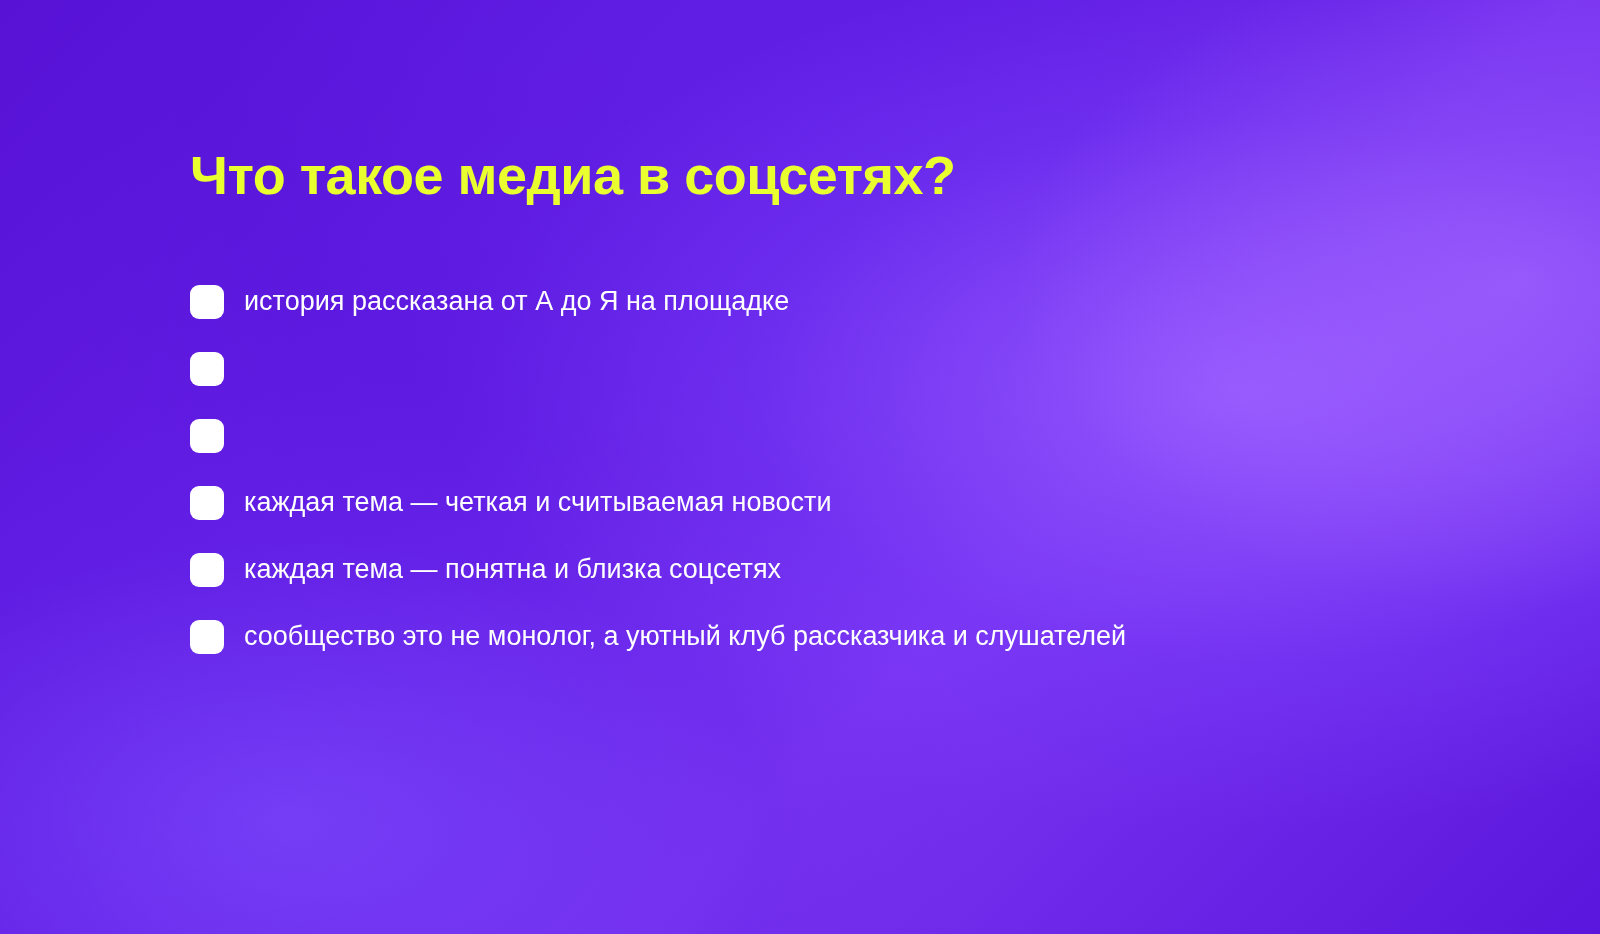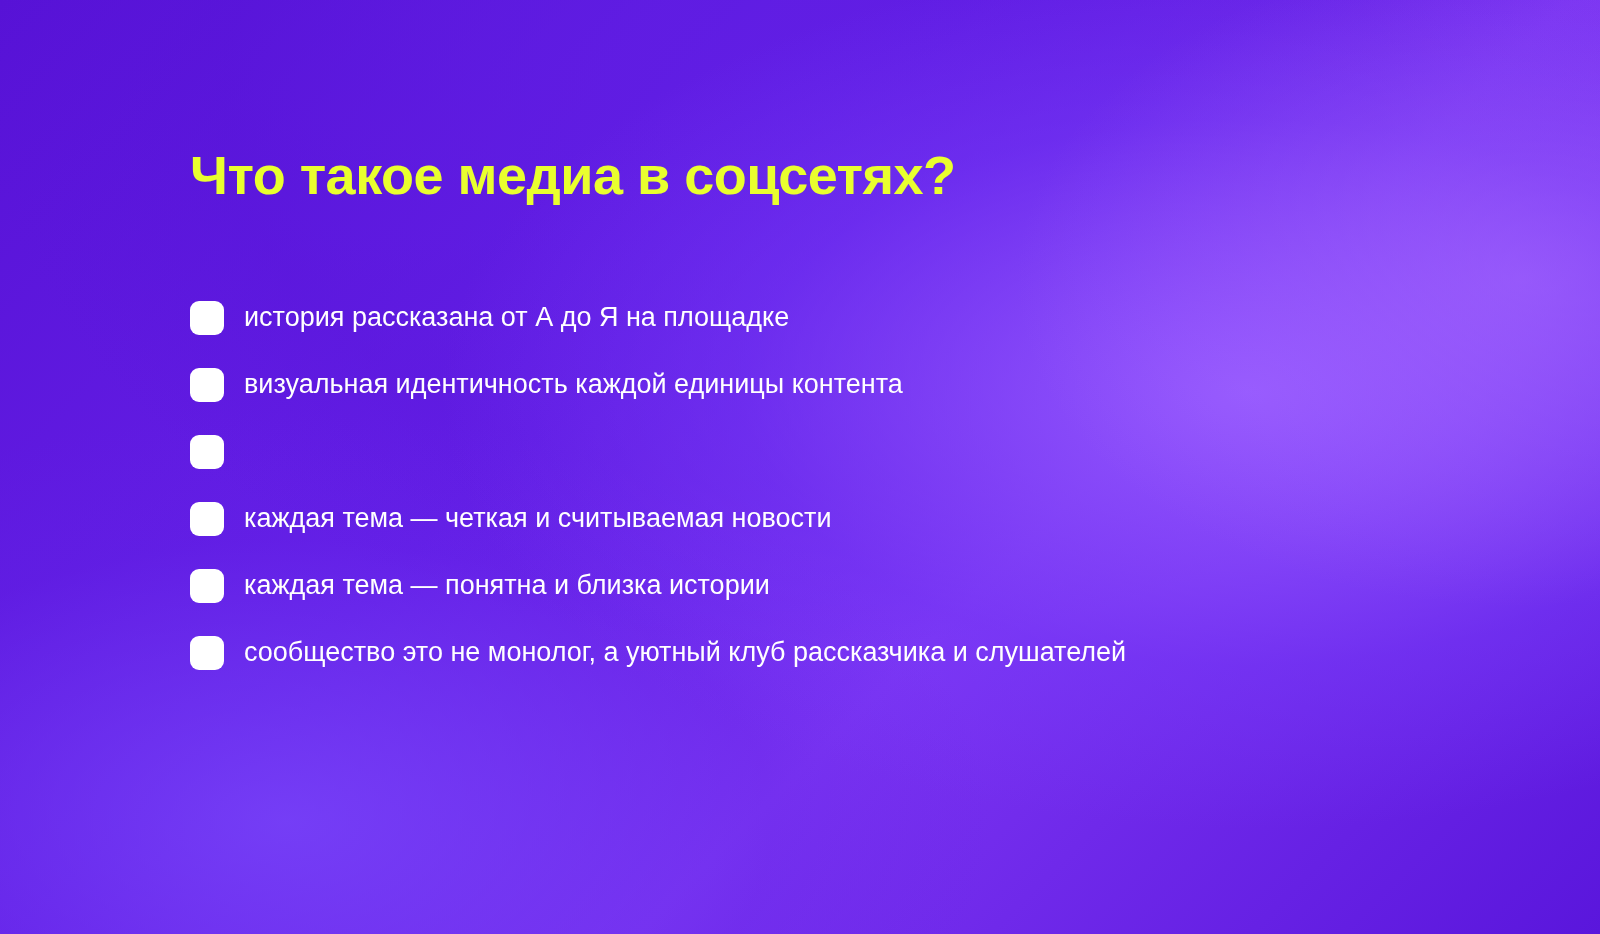--- a/index.html
+++ b/index.html
@@ -59,21 +59,21 @@
     position: absolute;
     left: 190px;
     top: 268px;
     width: 1300px;
     list-style: none;
     margin: 0;
     padding: 0;
   }
   .item {
     display: flex;
-    align-items: flex-end;
+    align-items: center;
     height: 67px;
     gap: 20px;
   }
   .checkbox {
     flex: 0 0 auto;
     width: 34px;
     height: 34px;
     border-radius: 9px;
     background: #ffffff;
   }
@@ -95,36 +95,35 @@
 
     <ul class="checklist">
 
       <li class="item">
         <span class="checkbox"></span>
         <span class="item-label">история рассказана от А до Я на площадке</span>
       </li>
 
       <li class="item">
         <span class="checkbox"></span>
-        <span class="item-label">визуальная идентичность каждой единицы контента</span>
       </li>
 
       <li class="item">
         <span class="checkbox"></span>
       </li>
 
 
       <li class="item">
         <span class="checkbox"></span>
         <span class="item-label">каждая тема — четкая и считываемая новости</span>
       </li>
 
       <li class="item">
         <span class="checkbox"></span>
-        <span class="item-label">каждая тема — понятна и близка истории</span>
+        <span class="item-label">каждая тема — понятна и близка соцсетях</span>
       </li>
 
       <li class="item">
         <span class="checkbox"></span>
         <span class="item-label">сообщество это не монолог, а уютный клуб рассказчика и слушателей</span>
       </li>
 
     </ul>
   </div>
 </div>

